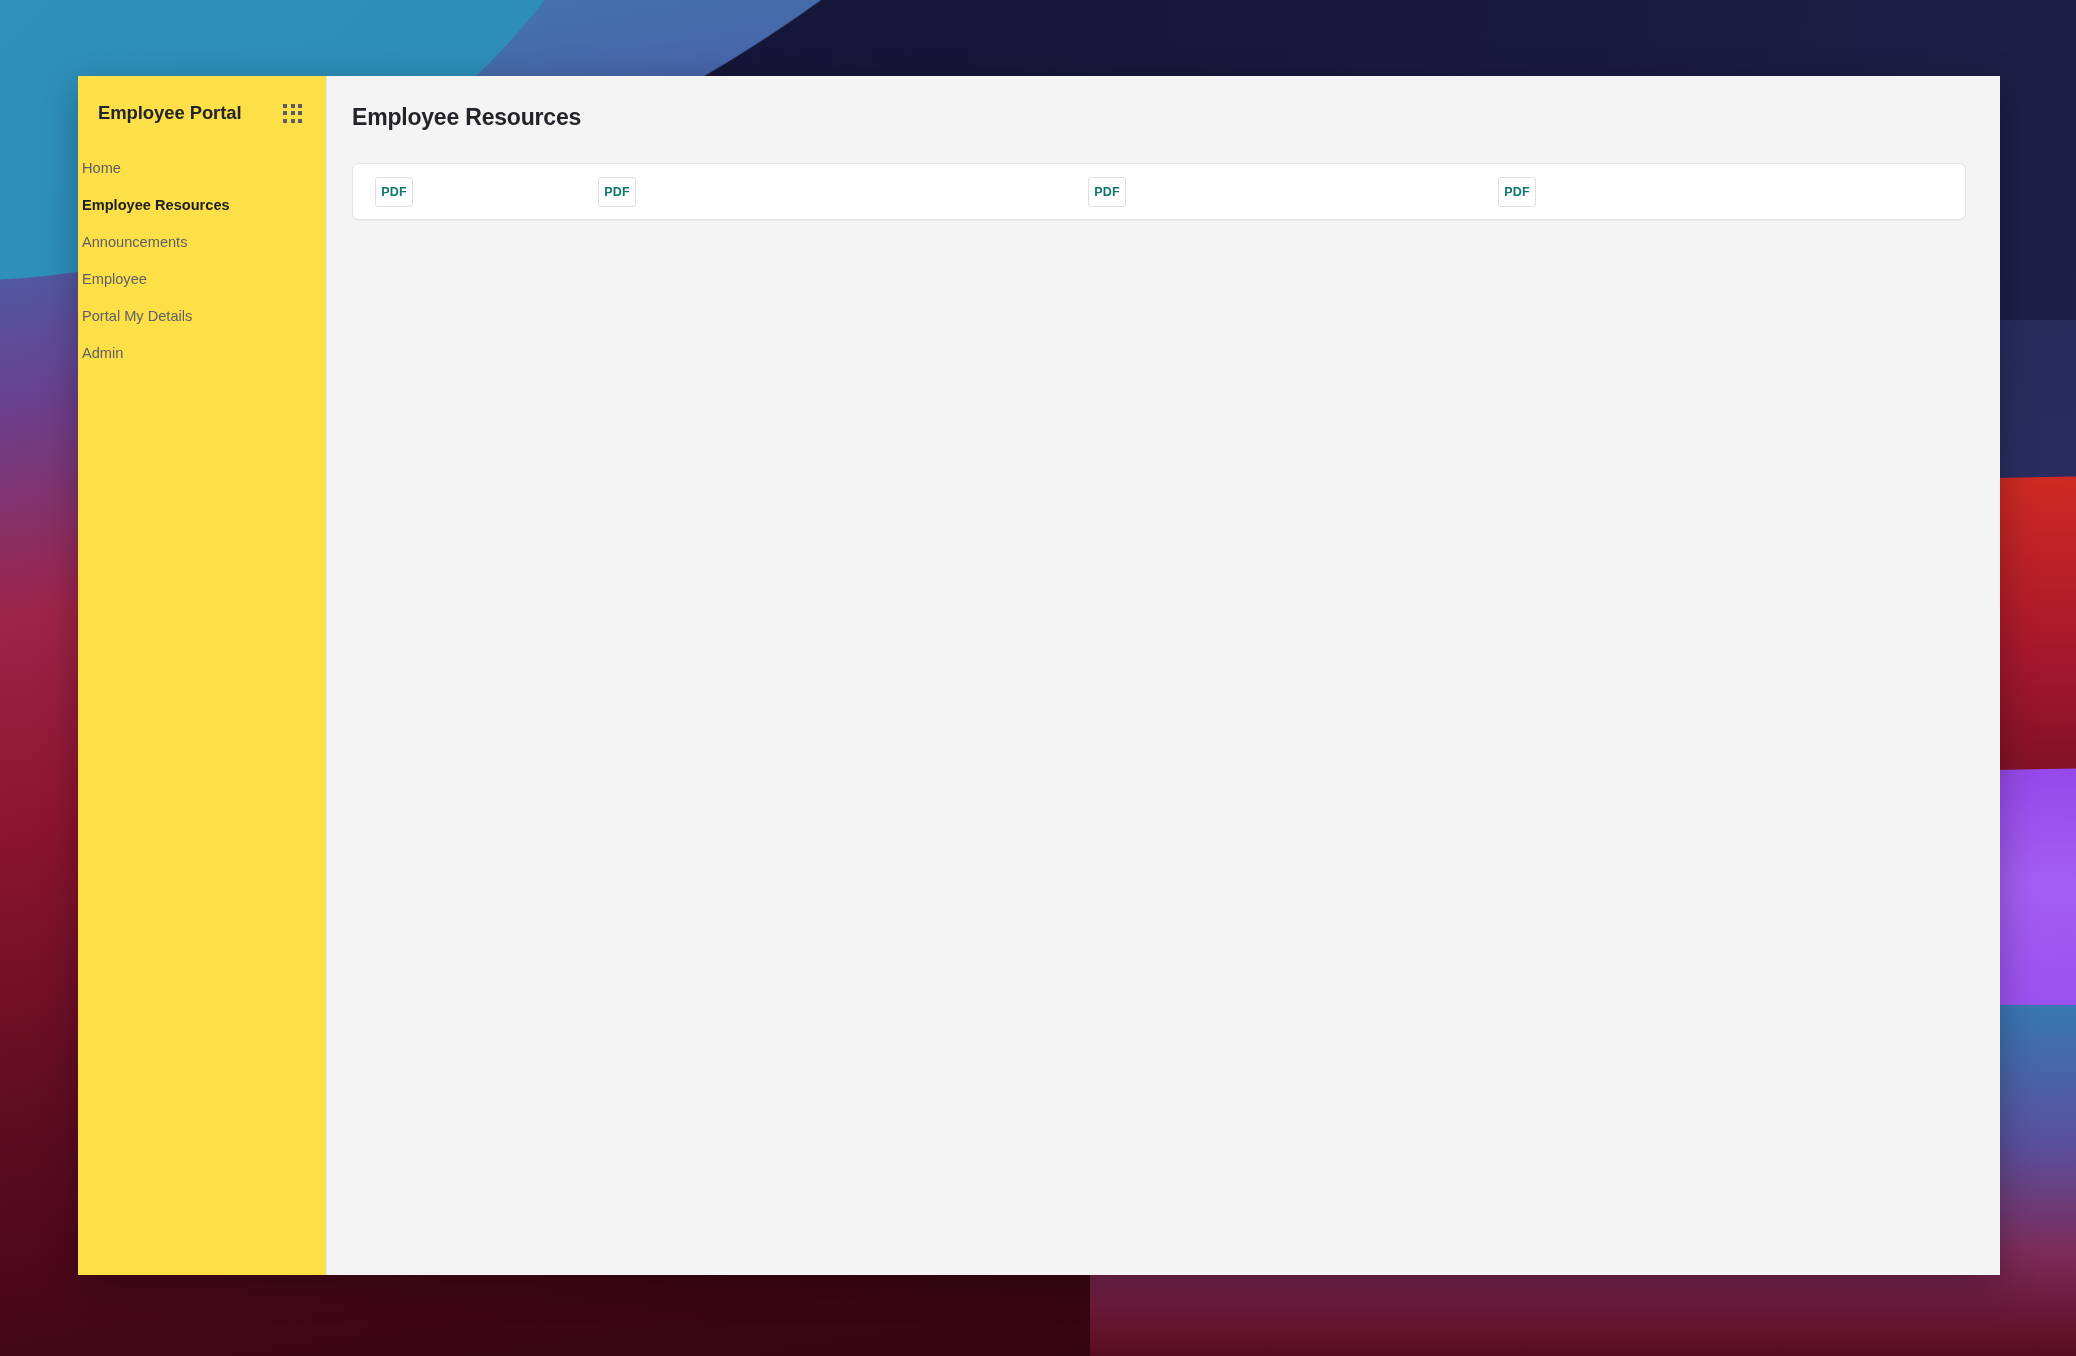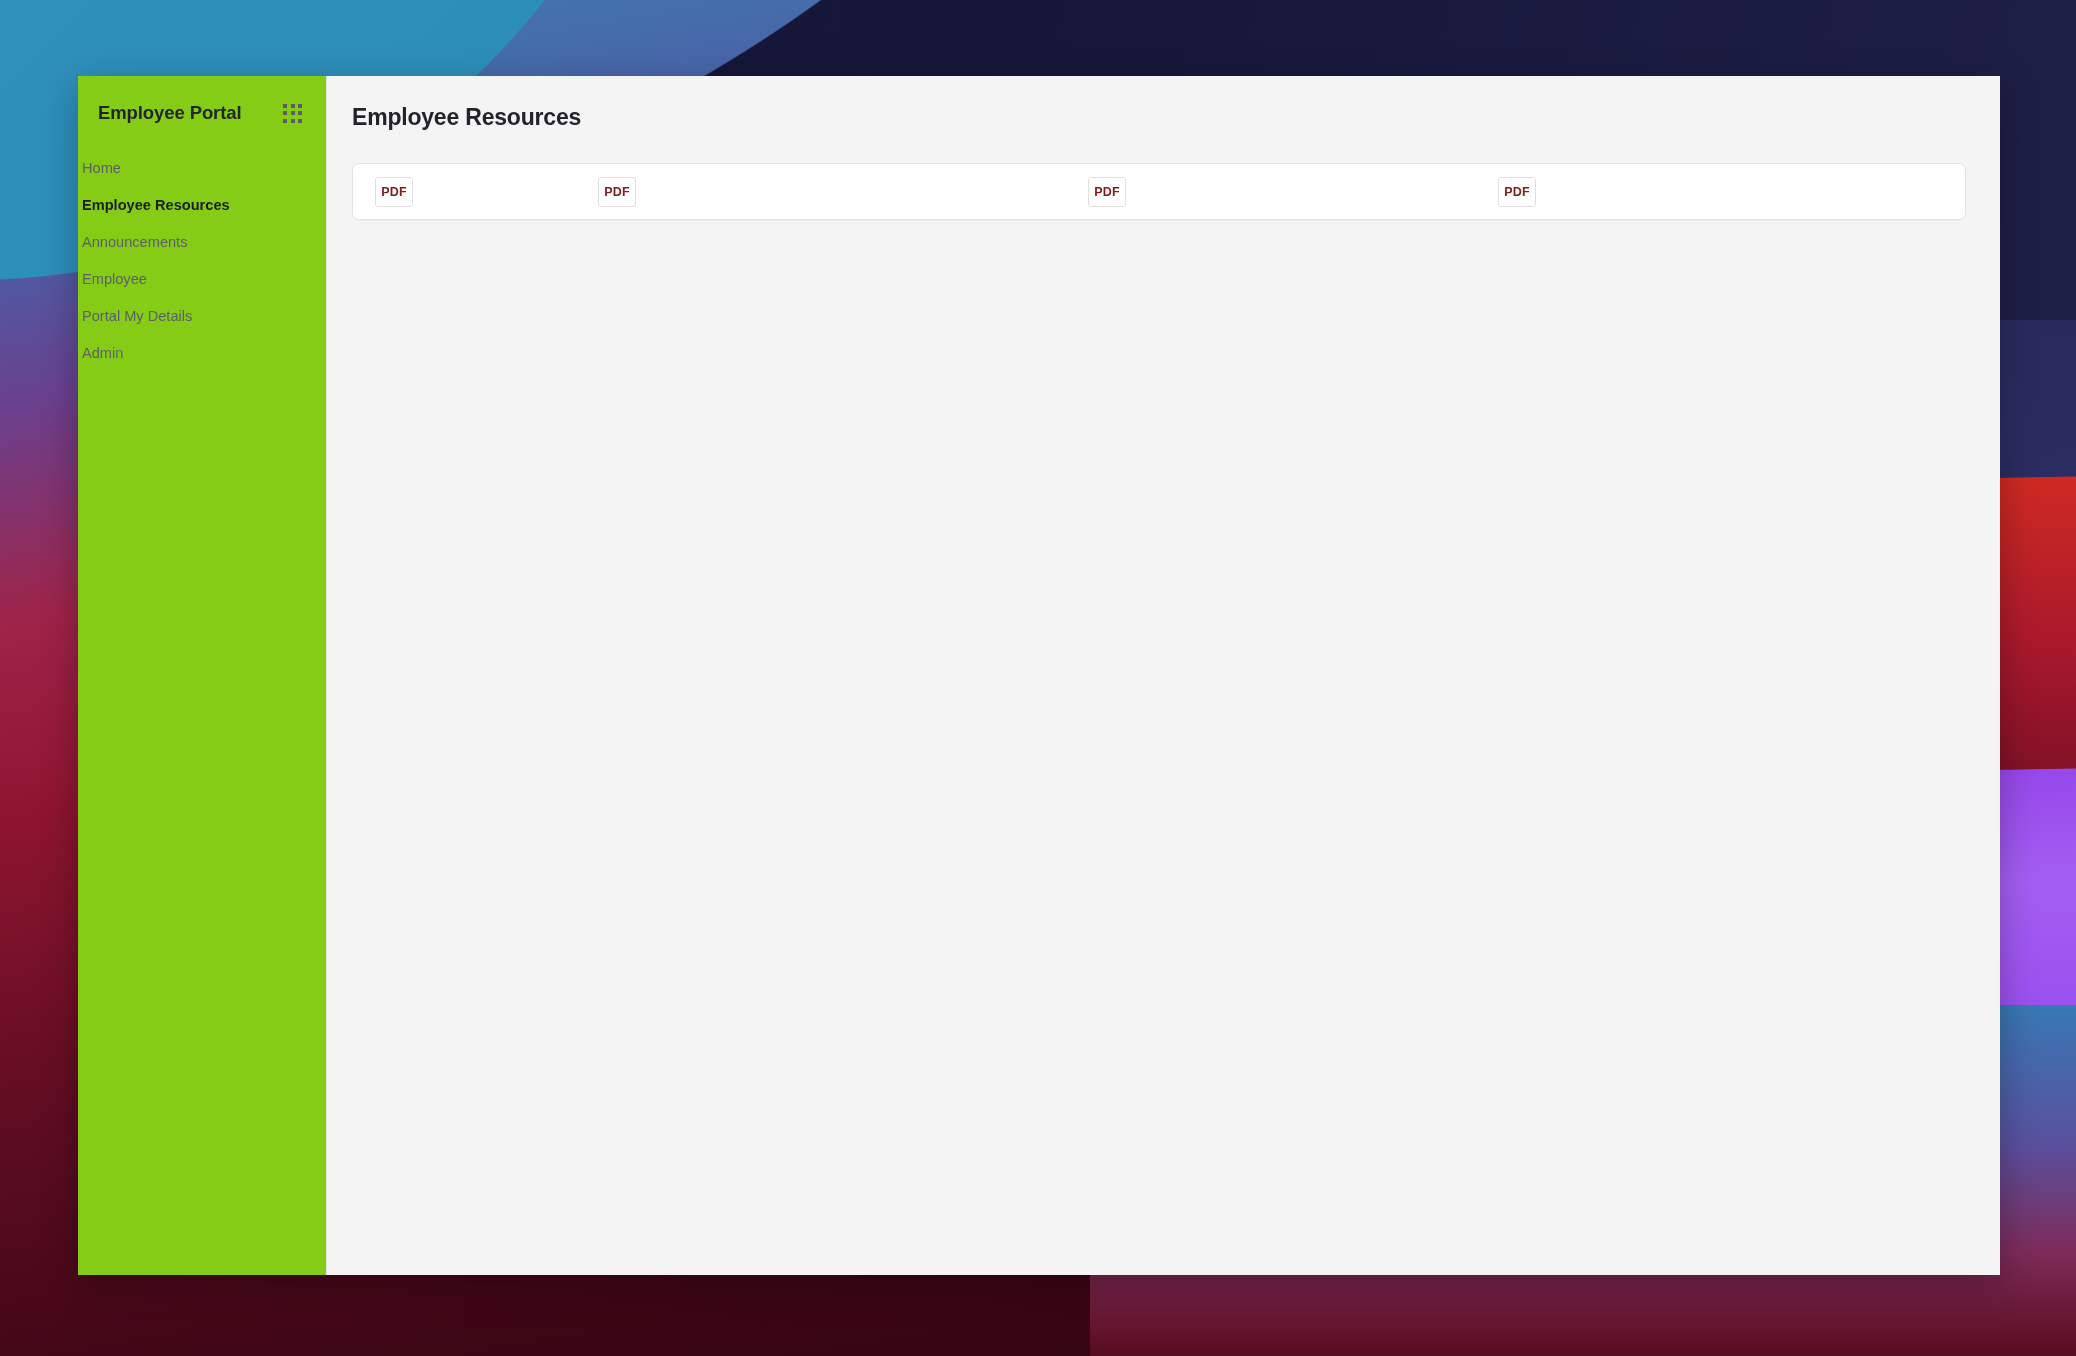--- a/index.html
+++ b/index.html
@@ -85,21 +85,21 @@
     left:78px; top:76px;
     width:1922px; height:1199px;
     background:#fff;
     display:flex;
     box-shadow:0 10px 34px rgba(0,0,0,0.28);
   }
 
   
   #sidebar {
     width:249px;
-    background:#84cc16;
+    background:#fde047;
     border-right:1px solid #e3e3e3;
     flex:0 0 249px;
     padding:0;
   }
   .sb-head {
     display:flex; align-items:center; justify-content:space-between;
     padding:26px 24px 0 20px;
   }
   .sb-title {
     font-size:18.5px; font-weight:bold; color:#24242b;
@@ -159,21 +159,21 @@
     height:57px;
     box-shadow:0 1px 1px rgba(0,0,0,0.03);
   }
   .pdf-badge {
     display:inline-flex;
     align-items:center; justify-content:center;
     width:38px; height:30px;
     border:1px solid #dfdfdf;
     border-radius:3px;
     background:#fff;
-    color:#7f1d1d;
+    color:#0f766e;
     font-size:12.5px;
     font-weight:bold;
     letter-spacing:0.2px;
     cursor:pointer;
   }
   
   .c1 { flex:0 0 245px; padding-left:22px; }
   .c2 { flex:0 0 490px; }
   .c3 { flex:0 0 410px; }
   .c4 { flex:1 1 auto; }

